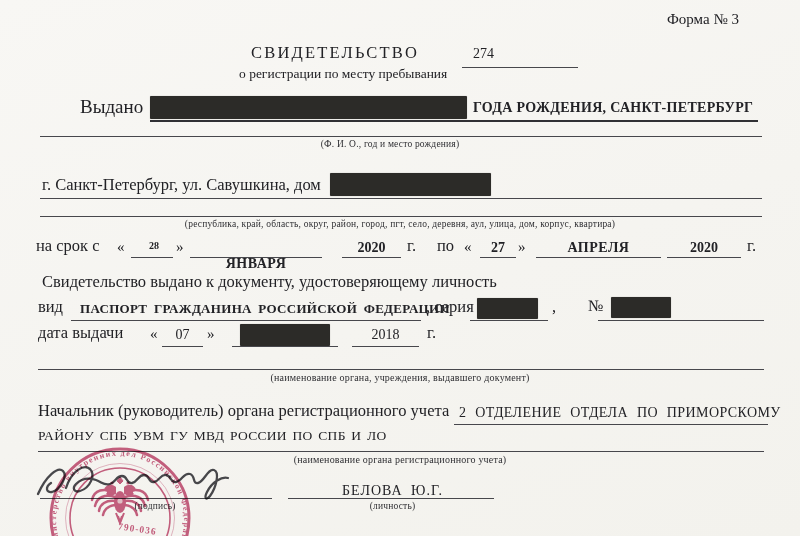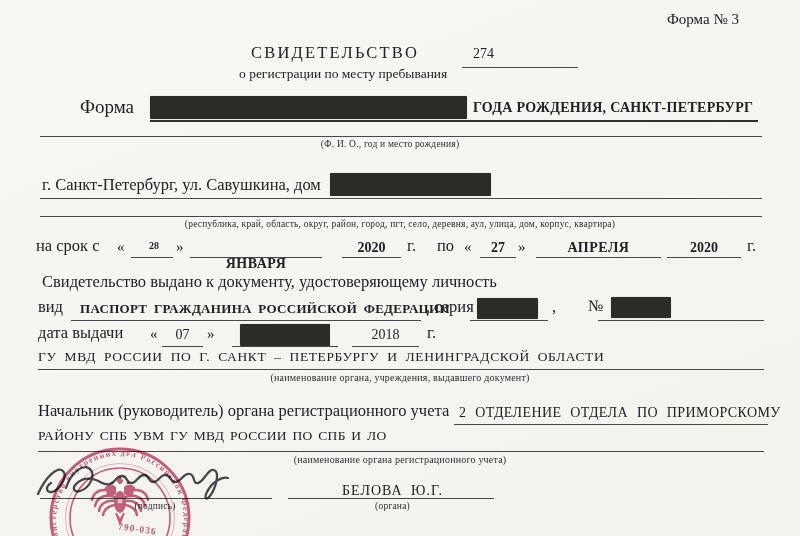--- a/index.html
+++ b/index.html
@@ -23,21 +23,21 @@
 <body>
 
 <div class="page">
 
   <div class="t" style="left:667px;top:11px;font-size:15px;">Форма № 3</div>
   <div class="t" style="left:251px;top:44px;font-size:16.5px;letter-spacing:2.2px;">СВИДЕТЕЛЬСТВО</div>
   <div class="t" style="left:473px;top:46px;font-size:14px;">274</div>
   <div class="rule" style="left:462px;top:67px;width:116px;"></div>
   <div class="t" style="left:239px;top:67px;font-size:13.5px;">о регистрации по месту пребывания</div>
 
-  <div class="t" style="left:80px;top:97px;font-size:19px;">Форма</div>
+  <div class="t" style="left:80px;top:97px;font-size:19px;">Выдано</div>
   <div class="bar" style="left:150px;top:96px;width:317px;height:23px;"></div>
   <div class="t b" style="left:473px;top:100px;font-size:14px;letter-spacing:.3px;">ГОДА РОЖДЕНИЯ, САНКТ-ПЕТЕРБУРГ</div>
   <div class="rule-heavy" style="left:150px;top:120px;width:608px;"></div>
   <div class="rule" style="left:40px;top:135.5px;width:722px;"></div>
   <div class="cap" style="left:240px;top:139px;width:300px;">(Ф. И. О., год и место рождения)</div>
 
   <div class="t" style="left:42px;top:176px;font-size:16.5px;">г. Санкт-Петербург, ул. Савушкина, дом</div>
   <div class="bar" style="left:330px;top:173px;width:161px;height:23px;"></div>
   <div class="rule" style="left:40px;top:198px;width:722px;"></div>
   <div class="rule" style="left:40px;top:215.5px;width:722px;"></div>
@@ -80,36 +80,35 @@
   <div class="t" style="left:150px;top:326px;font-size:15px;">«</div>
   <div class="t c" style="left:162px;top:327px;width:41px;font-size:14px;">07</div>
   <div class="rule" style="left:162px;top:346px;width:41px;"></div>
   <div class="t" style="left:207px;top:326px;font-size:15px;">»</div>
   <div class="bar" style="left:240px;top:324px;width:90px;height:22px;"></div>
   <div class="rule" style="left:232px;top:346px;width:106px;"></div>
   <div class="t c" style="left:352px;top:327px;width:67px;font-size:14px;">2018</div>
   <div class="rule" style="left:352px;top:346px;width:67px;"></div>
   <div class="t" style="left:427px;top:324px;font-size:16.5px;">г.</div>
 
-  <div class="t" style="left:38px;top:350px;font-size:13.5px;letter-spacing:.6px;word-spacing:4px;">ГУ МВД РОССИИ ПО Г. САНКТ – ПЕТЕРБУРГУ И ЛЕНИНГРАДСКОЙ ОБЛАСТИ</div>
   <div class="rule" style="left:38px;top:368.5px;width:726px;height:1.5px;"></div>
   <div class="cap" style="left:100px;top:371.5px;width:600px;font-size:10px;">(наименование органа, учреждения, выдавшего документ)</div>
 
   <div class="t" style="left:38px;top:402px;font-size:16.5px;">Начальник (руководитель) органа регистрационного учета</div>
   <div class="t" style="left:459px;top:405px;font-size:14px;letter-spacing:.4px;word-spacing:5px;">2 ОТДЕЛЕНИЕ ОТДЕЛА ПО ПРИМОРСКОМУ</div>
   <div class="rule" style="left:454px;top:424px;width:314px;"></div>
   <div class="t" style="left:38px;top:429px;font-size:13.5px;letter-spacing:.3px;word-spacing:2px;">РАЙОНУ СПБ УВМ ГУ МВД РОССИИ ПО СПБ И ЛО</div>
   <div class="rule" style="left:38px;top:450.5px;width:726px;height:1.5px;"></div>
   <div class="cap" style="left:100px;top:453.5px;width:600px;font-size:10px;">(наименование органа регистрационного учета)</div>
 
   <div class="rule" style="left:40px;top:497.5px;width:232px;"></div>
   <div class="cap" style="left:105px;top:500.5px;width:100px;">(подпись)</div>
   <div class="t c" style="left:290px;top:483px;width:205px;font-size:14px;letter-spacing:1px;word-spacing:4px;">БЕЛОВА Ю.Г.</div>
   <div class="rule" style="left:288px;top:497.5px;width:206px;"></div>
-  <div class="cap" style="left:290px;top:500.5px;width:205px;">(органа)</div>
+  <div class="cap" style="left:290px;top:500.5px;width:205px;">(личность)</div>
 
   <svg class="ink" style="left:45px;top:443px;opacity:.86;" width="150" height="150" viewBox="0 0 150 150">
     <g stroke="#c24870" fill="none">
       <circle cx="75" cy="75" r="69" stroke-width="3"></circle>
       <circle cx="75" cy="75" r="54.5" stroke-width=".8" opacity=".55"></circle>
       <circle cx="75" cy="75" r="50" stroke-width="1.6"></circle>
     </g>
     <defs>
       <path id="arcTop" d="M 14 96 A 64 64 0 1 1 136 96"></path>
     </defs>

